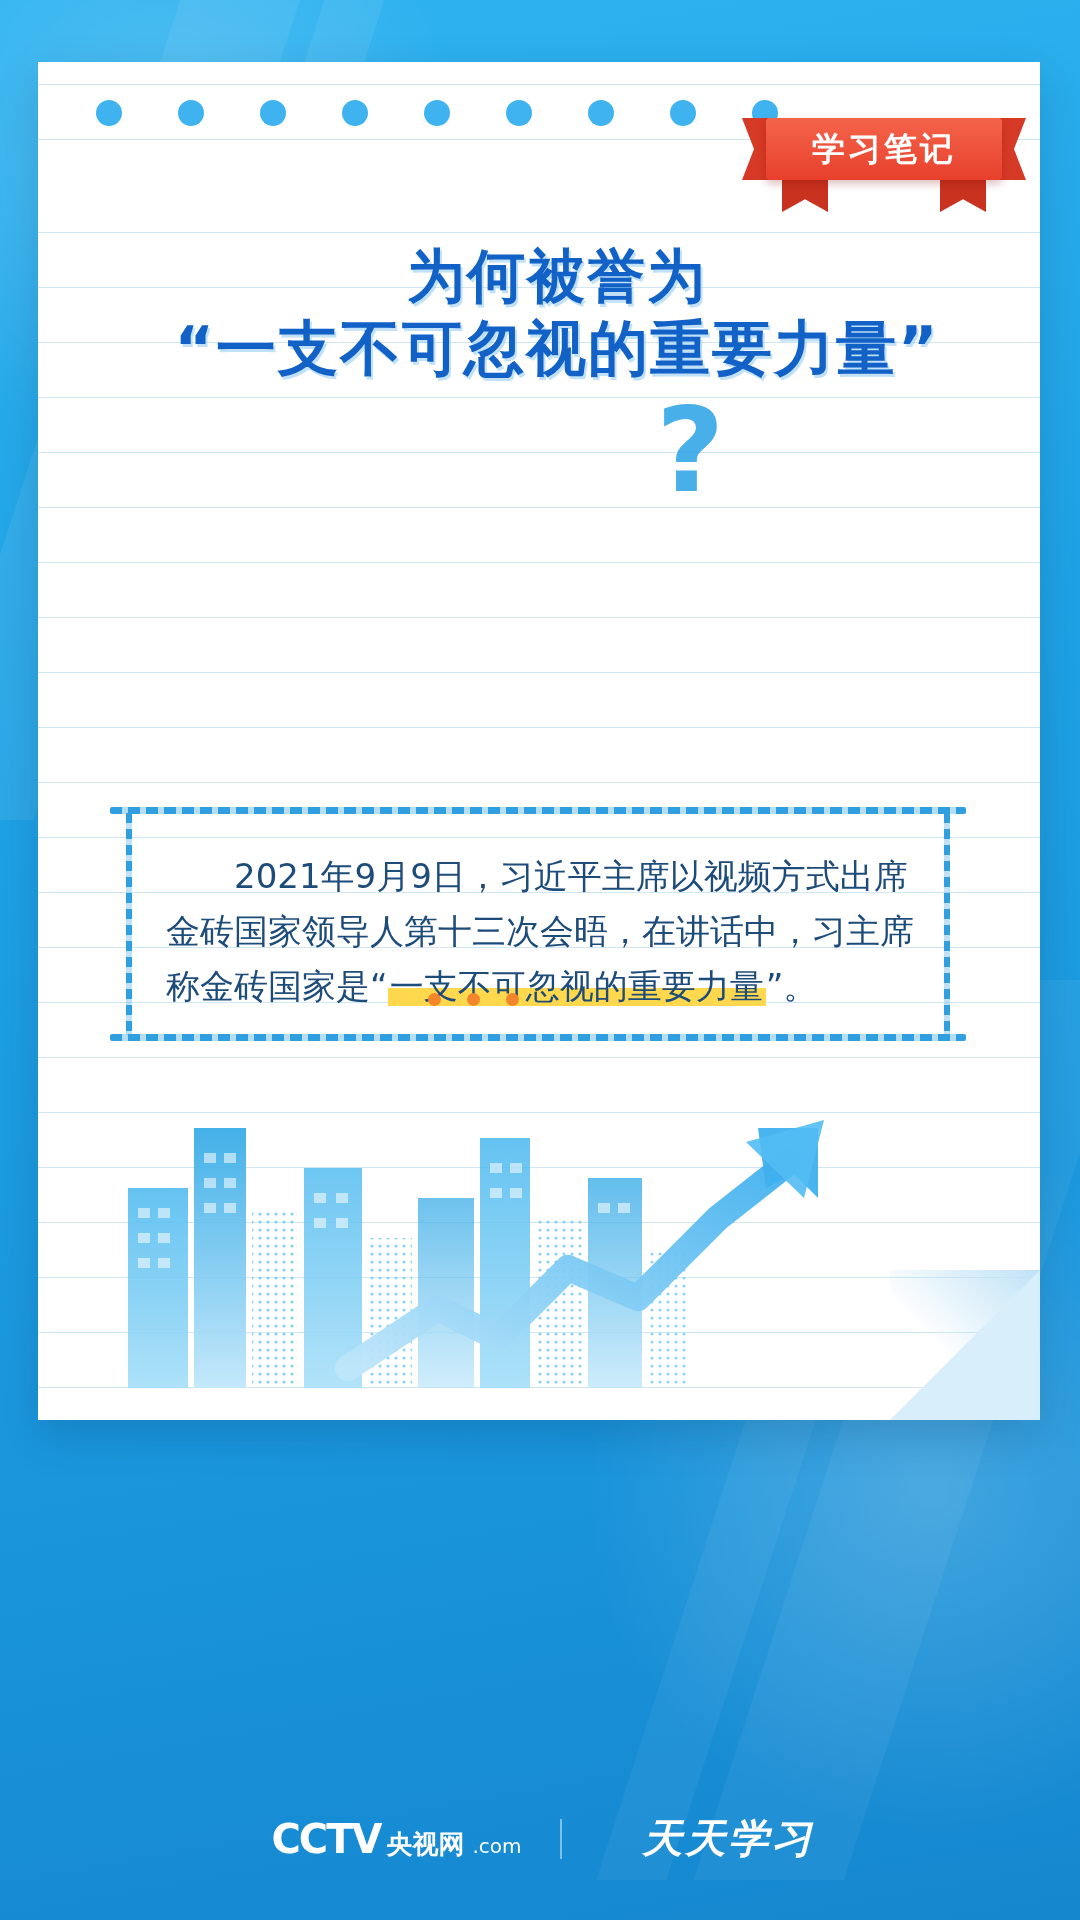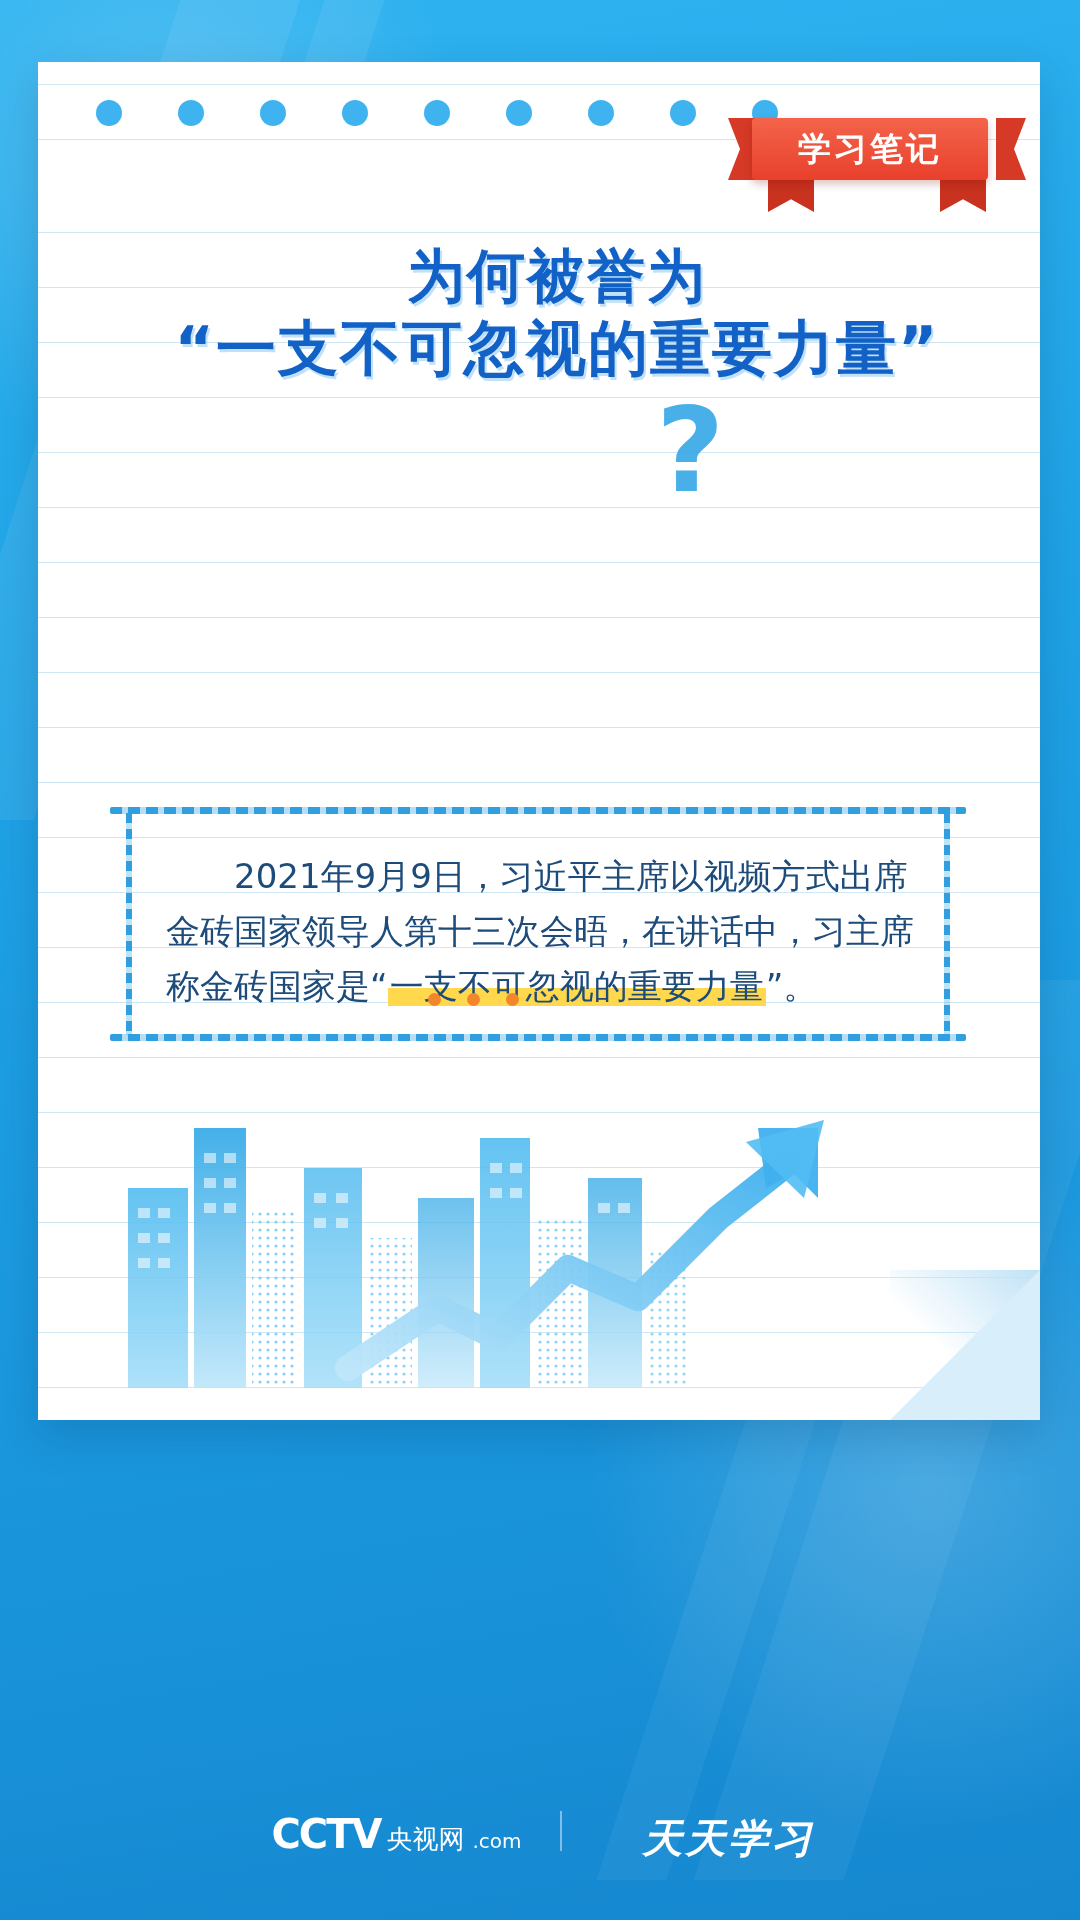--- a/index.html
+++ b/index.html
@@ -96,21 +96,20 @@
     background: #3fb3ef;
   }
 
   
   .ribbon {
     position: absolute;
     right: 38px;
     top: 22px;
     width: 236px;
     height: 130px;
-    padding-left: 14px;
   }
   .ribbon-body {
     position: absolute;
     left: 0;
     top: 34px;
     width: 236px;
     height: 62px;
     background: linear-gradient(180deg, #f4644a 0%, #e8402c 100%);
     border-radius: 4px;
     box-shadow: 0 4px 8px rgba(120,10,0,0.25);
@@ -277,39 +276,39 @@
     height: 330px;
   }
 
   
   .footer {
     position: absolute;
     left: 6px;
     right: 0;
     bottom: 54px;
     display: flex;
-    align-items: flex-start;
+    align-items: center;
     justify-content: center;
     gap: 38px;
   }
   .cctv-logo {
     display: flex;
     align-items: baseline;
     color: #ffffff;
   }
   .cctv-mark {
     font-size: 40px;
     font-weight: bold;
     letter-spacing: -2px;
     font-family: "DejaVu Sans", sans-serif;
   }
   .cctv-cn {
     font-size: 26px;
     margin-left: 6px;
-    font-weight: normal;
+    font-weight: bold;
     font-family: "DejaVu Sans", sans-serif;
   }
   .cctv-com {
     font-size: 20px;
     margin-left: 8px;
     font-family: "DejaVu Sans", sans-serif;
   }
   .brand {
     color: #ffffff;
     font-size: 40px;

